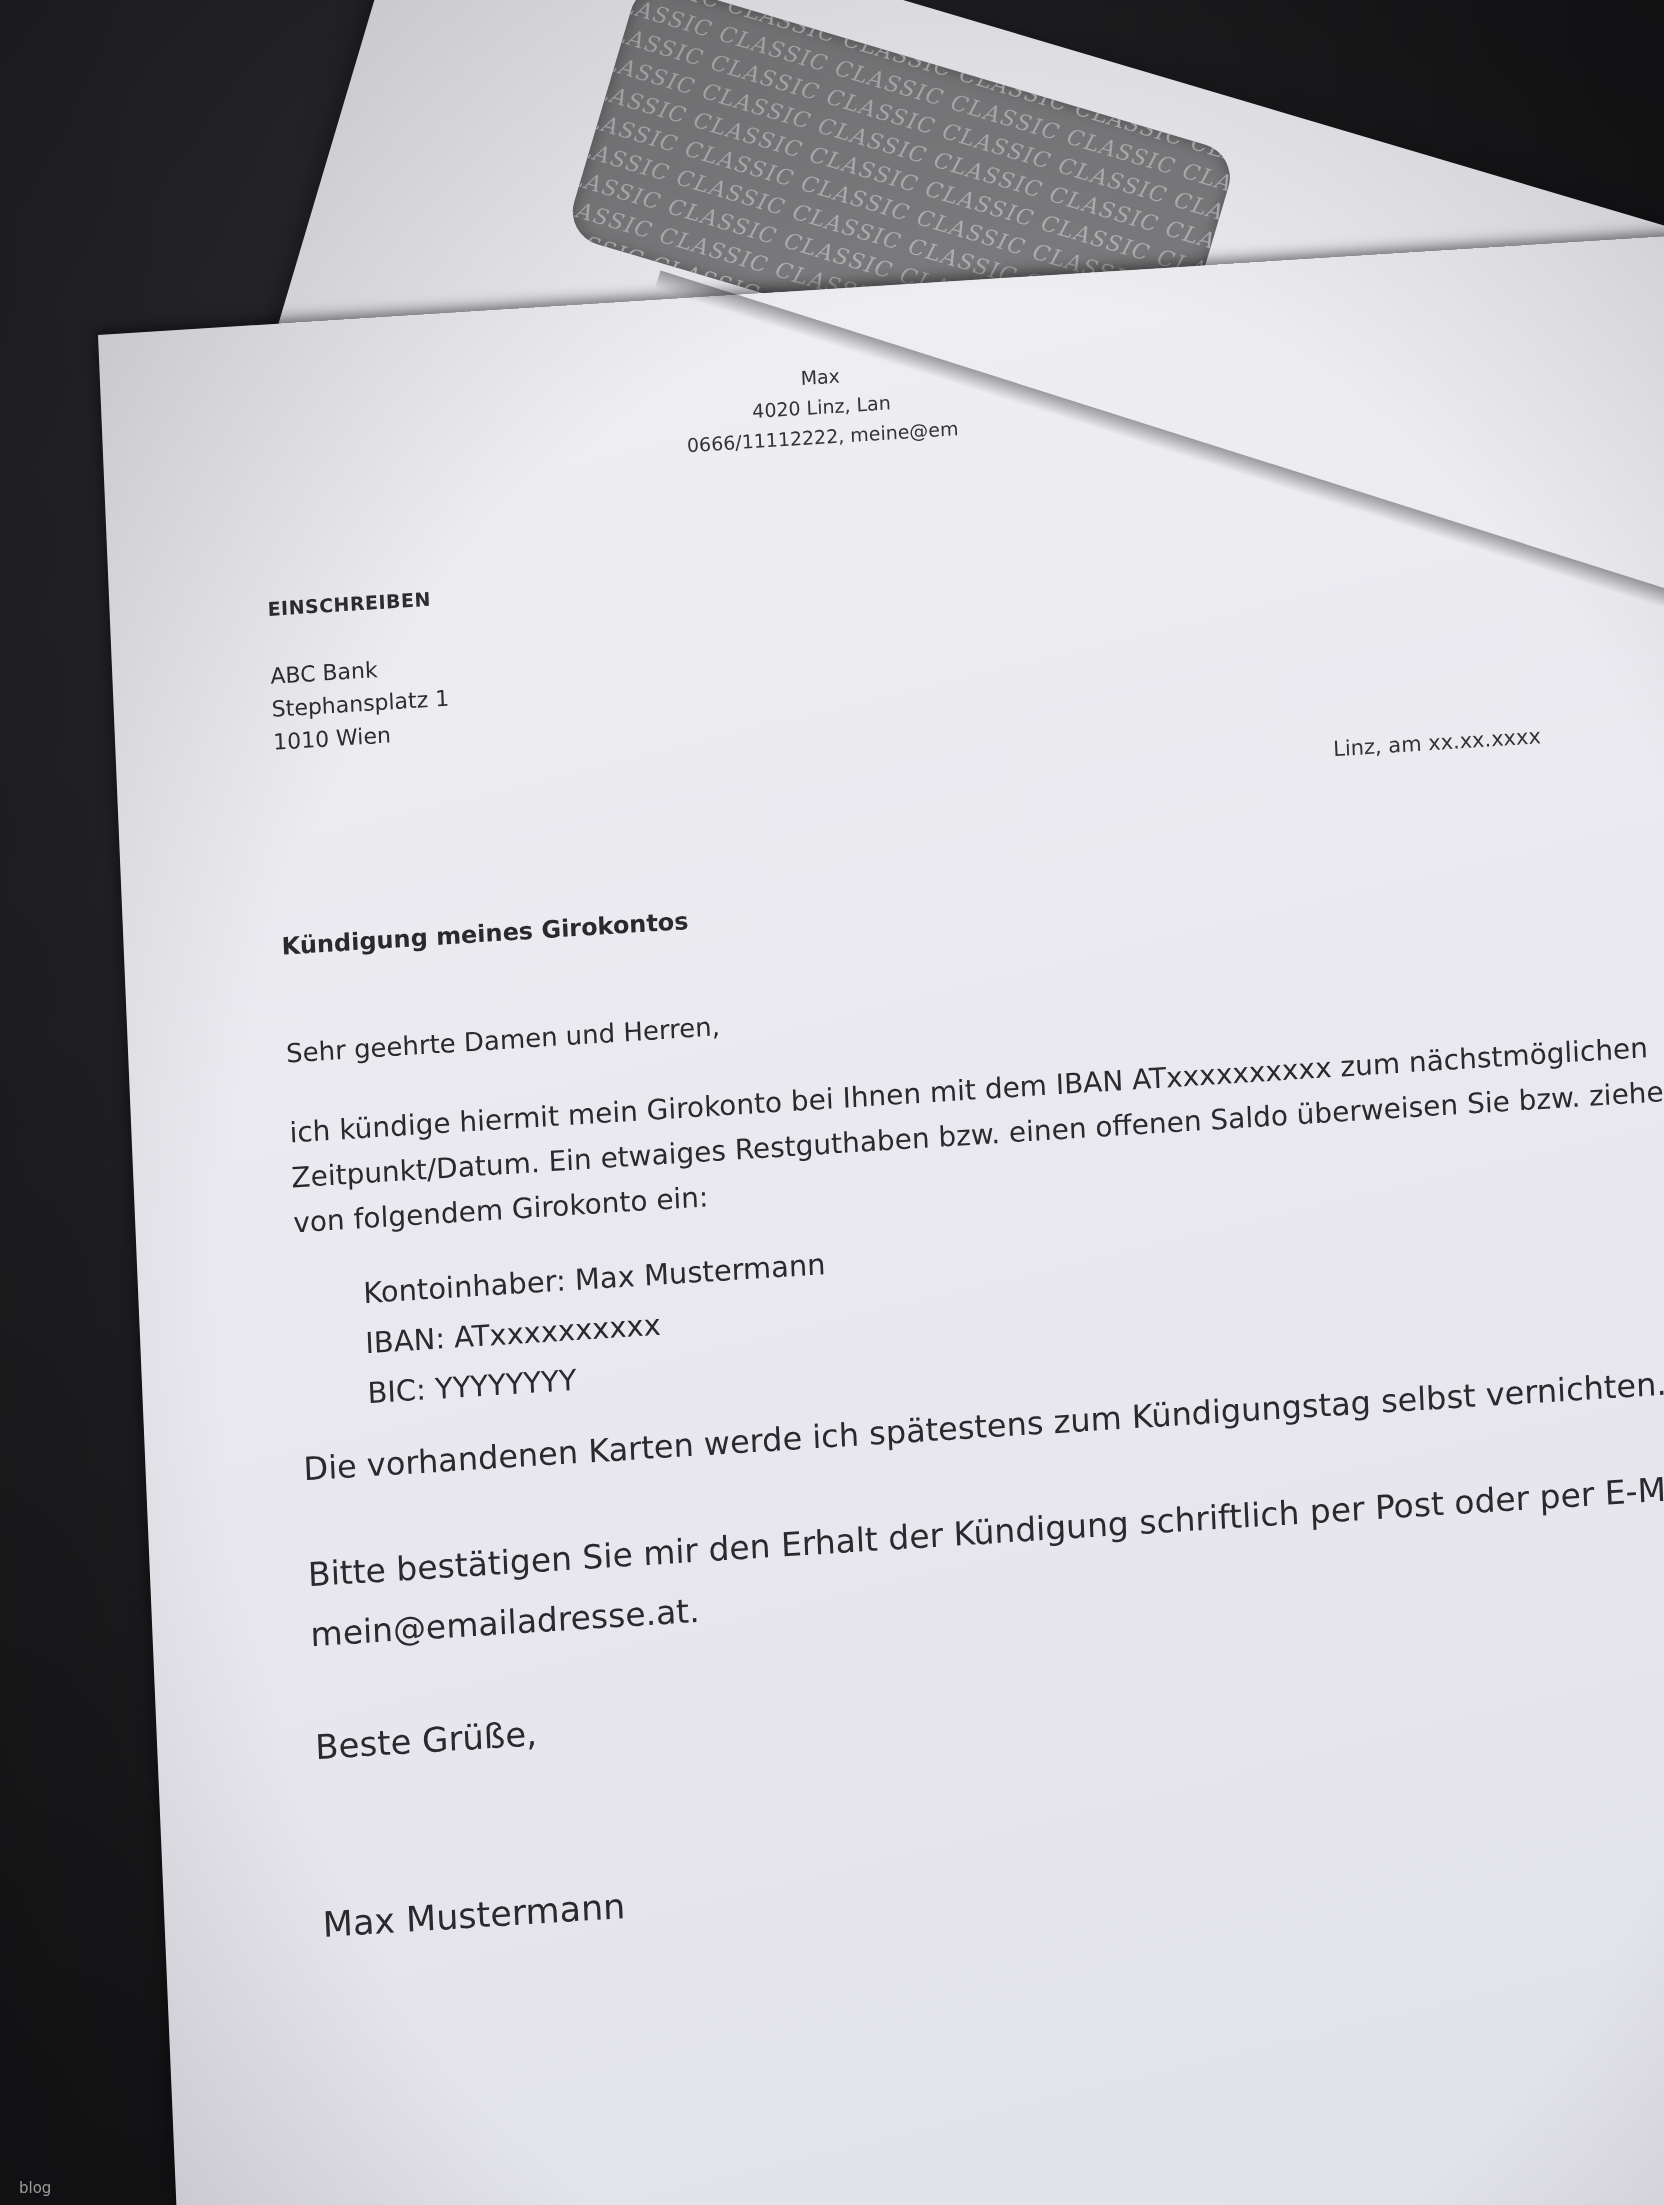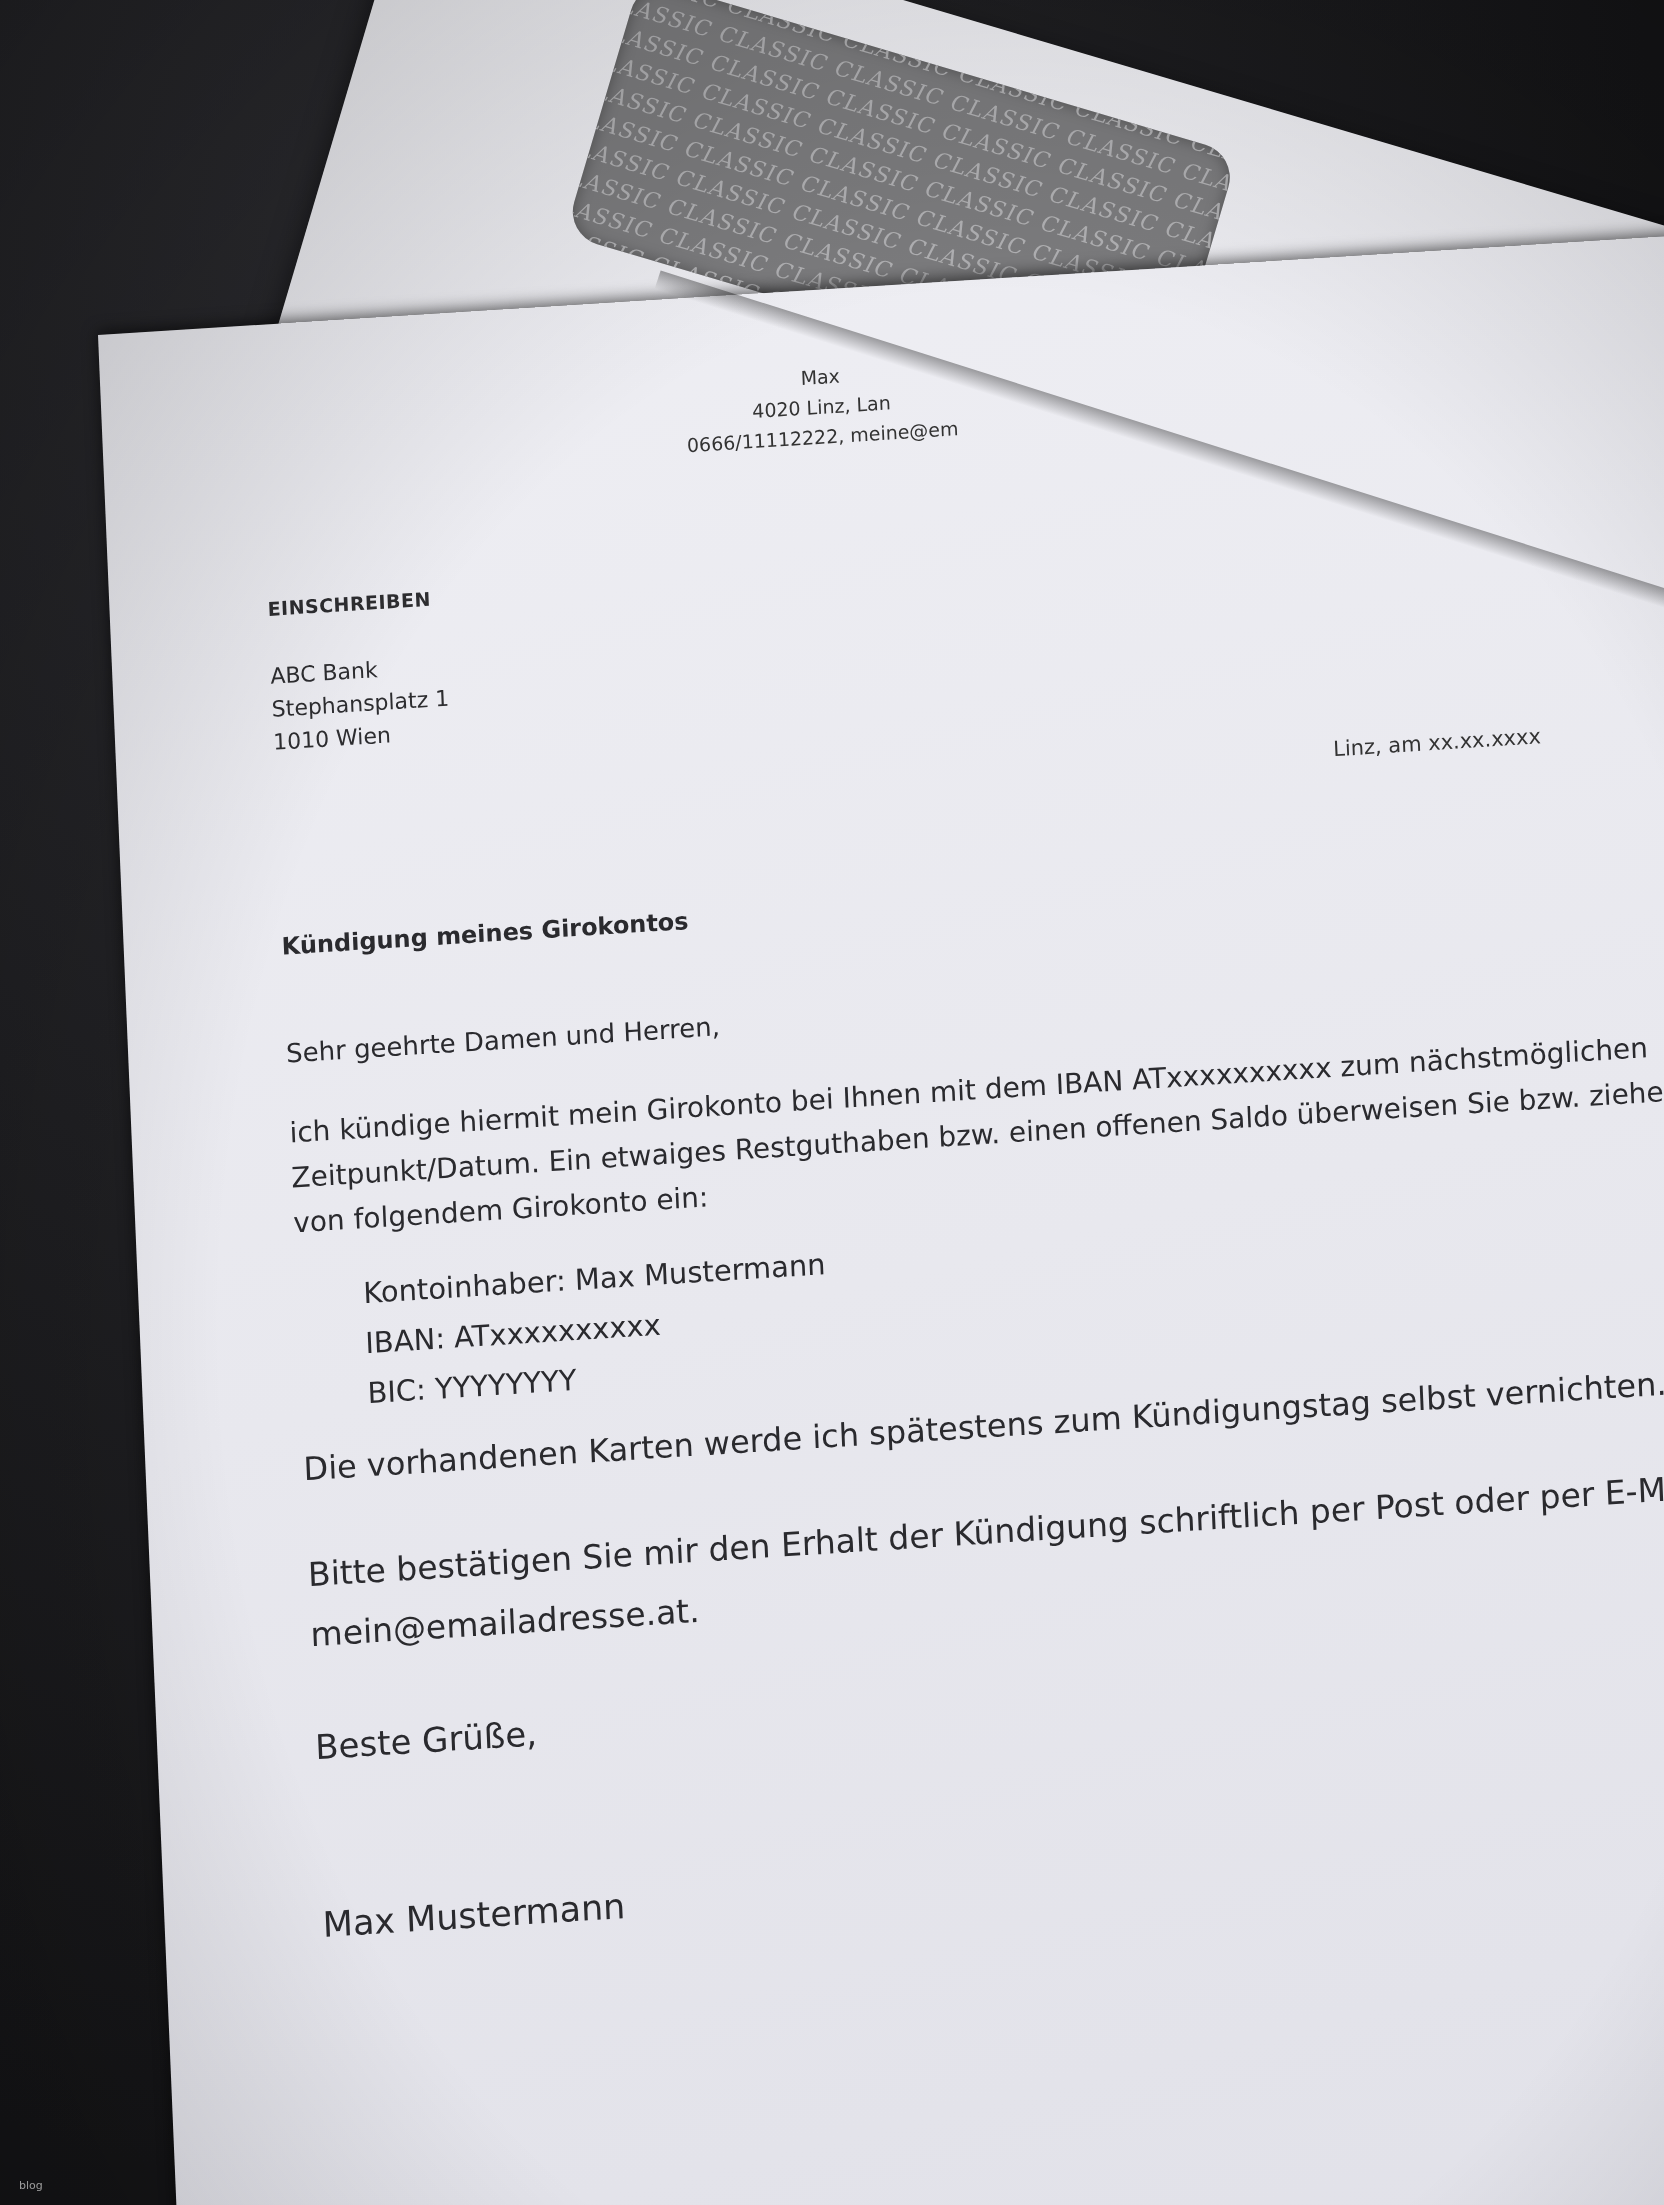--- a/index.html
+++ b/index.html
@@ -83,21 +83,21 @@
     position:absolute; left:158px; top:1403px; font-size:34px; color:#2a2a2e;
   }
   .signature {
     position:absolute; left:158px; top:1581px; font-size:35px; color:#2a2a2e;
   }
   .vignette {
     position:absolute; inset:0; pointer-events:none;
     background: radial-gradient(ellipse at 60% 60%, rgba(0,0,0,0) 55%, rgba(0,0,0,0.25) 100%);
   }
   .watermark {
-    position:absolute; left:19px; top:2179px; font-size:11px; color:#d6d6d6; opacity:0.7;
+    position:absolute; left:19px; top:2179px; font-size:15px; color:#d6d6d6; opacity:0.7;
   }
 </style>
 </head>
 <body>
 
 <div class="desk-shade"></div>
 
 <div class="envelope">
   <div class="env-window">
     <div class="pattern" id="pattern">

